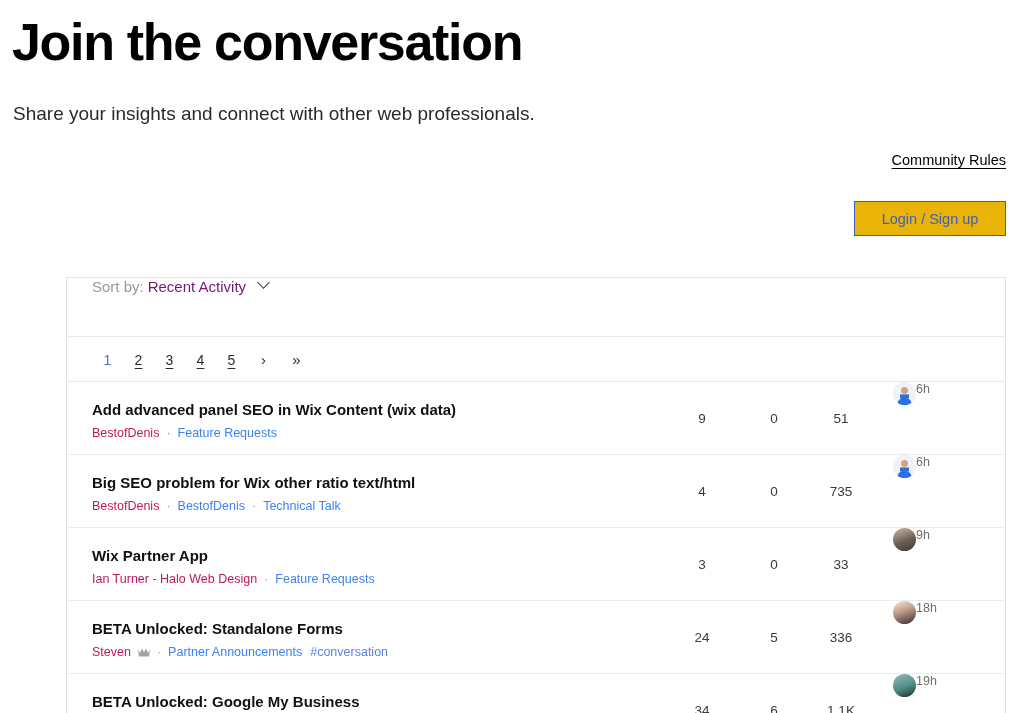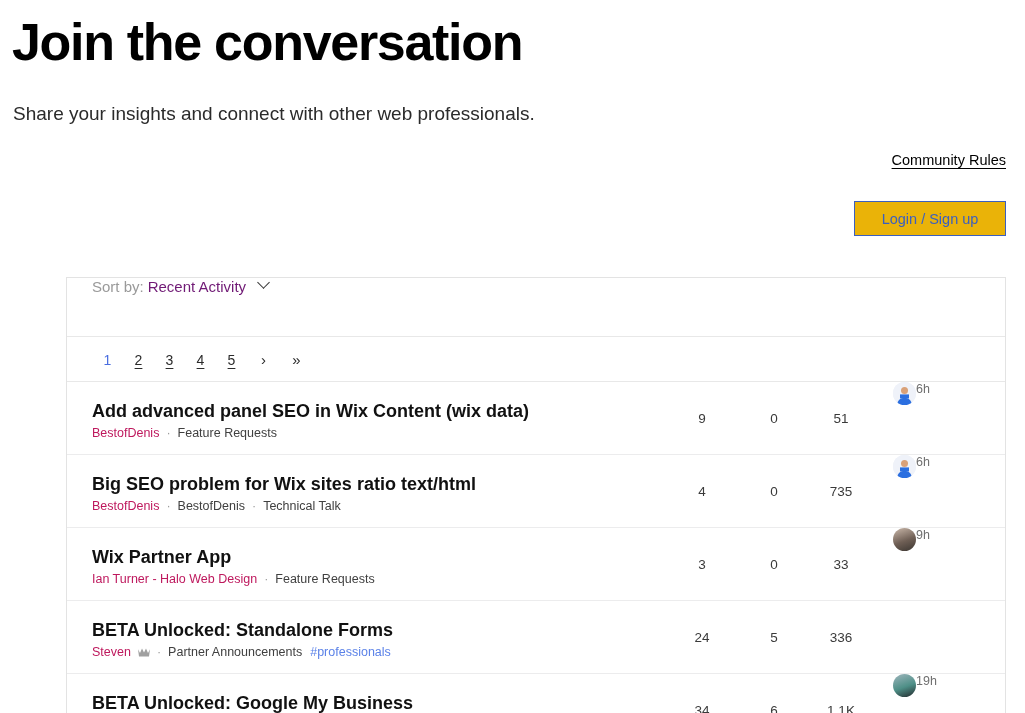--- a/index.html
+++ b/index.html
@@ -149,31 +149,31 @@
   }
 
   
   .row {
     position: relative; height: 73px;
     border-bottom: 1px solid #ececed;
   }
   .row:last-child { border-bottom: none; }
   .row-title {
     position: absolute; left: 25px; top: 19px;
-    font-size: 18px; font-weight: 700; color: #111;
+    font-size: 15px; font-weight: 700; color: #111;
     white-space: nowrap; cursor: pointer;
   }
   .row-meta {
     position: absolute; left: 25px; top: 44px;
     font-size: 12.5px; color: #8f8f8f; white-space: nowrap;
     display: flex; align-items: center; gap: 0;
   }
   .row-meta .author { color: #be185d; cursor: pointer; }
   .row-meta .dotsep { margin: 0 7px; color: #9c9c9c; }
-  .row-meta .cat { color: #404040; cursor: pointer; }
+  .row-meta .cat { color: #3b82f6; cursor: pointer; }
   .row-meta .tag { color: #5b82e8; margin-left: 8px; cursor: pointer; }
   .crown {
     display: inline-block; margin-left: 7px; width: 12px; height: 9px;
     position: relative; vertical-align: middle;
   }
   .crown svg { display: block; }
 
   .stat {
     position: absolute; top: 0; height: 73px;
     display: flex; align-items: center; justify-content: center;
@@ -257,21 +257,21 @@
               <path d="M4.2 23c0-4.4 3.3-7.2 7.3-7.2s7.3 2.8 7.3 7.2Z" fill="#2b6fe0"></path>
               <rect x="7" y="12.4" width="9" height="4" fill="#2b6fe0"></rect>
             </svg>
         </span>
         <span class="time">6h</span>
       </div>
 
     </div>
 
     <div class="row">
-      <div class="row-title">Big SEO problem for Wix sites ratio text/html</div>
+      <div class="row-title">Big SEO problem for Wix other ratio text/html</div>
       <div class="row-meta">
         <span class="author">BestofDenis</span>
         <span class="dotsep">·</span>
         <span class="cat">BestofDenis</span>
         <span class="dotsep">·</span>
         <span class="cat">Technical Talk</span>
       </div>
       <div class="stat s-comments">4</div>
       <div class="stat s-likes">0</div>
       <div class="stat s-views">735</div>
@@ -310,25 +310,29 @@
       <div class="row-title">BETA Unlocked: Standalone Forms</div>
       <div class="row-meta">
         <span class="author">Steven</span>
         <span class="crown">
           <svg width="12" height="9" viewBox="0 0 12 9">
               <path d="M0 1.2 2 5 4 0.6 6 4.6 8 0.6 10 5 12 1.2 11 8.4H1Z" fill="#a0a0a0"></path>
             </svg>
         </span>
         <span class="dotsep">·</span>
         <span class="cat">Partner Announcements</span>
-        <span class="tag">#professionals</span>
+        <span class="tag">#conversation</span>
       </div>
       <div class="stat s-comments">24</div>
       <div class="stat s-likes">5</div>
       <div class="stat s-views">336</div>
+      <div class="activity">
+        <span class="avatar photo-b"></span>
+        <span class="time">18h</span>
+      </div>
 
     </div>
 
     <div class="row">
       <div class="row-title">BETA Unlocked: Google My Business</div>
       <div class="stat s-comments">34</div>
       <div class="stat s-likes">6</div>
       <div class="stat s-views">1.1K</div>
       <div class="activity">
         <span class="avatar photo-c"></span>

